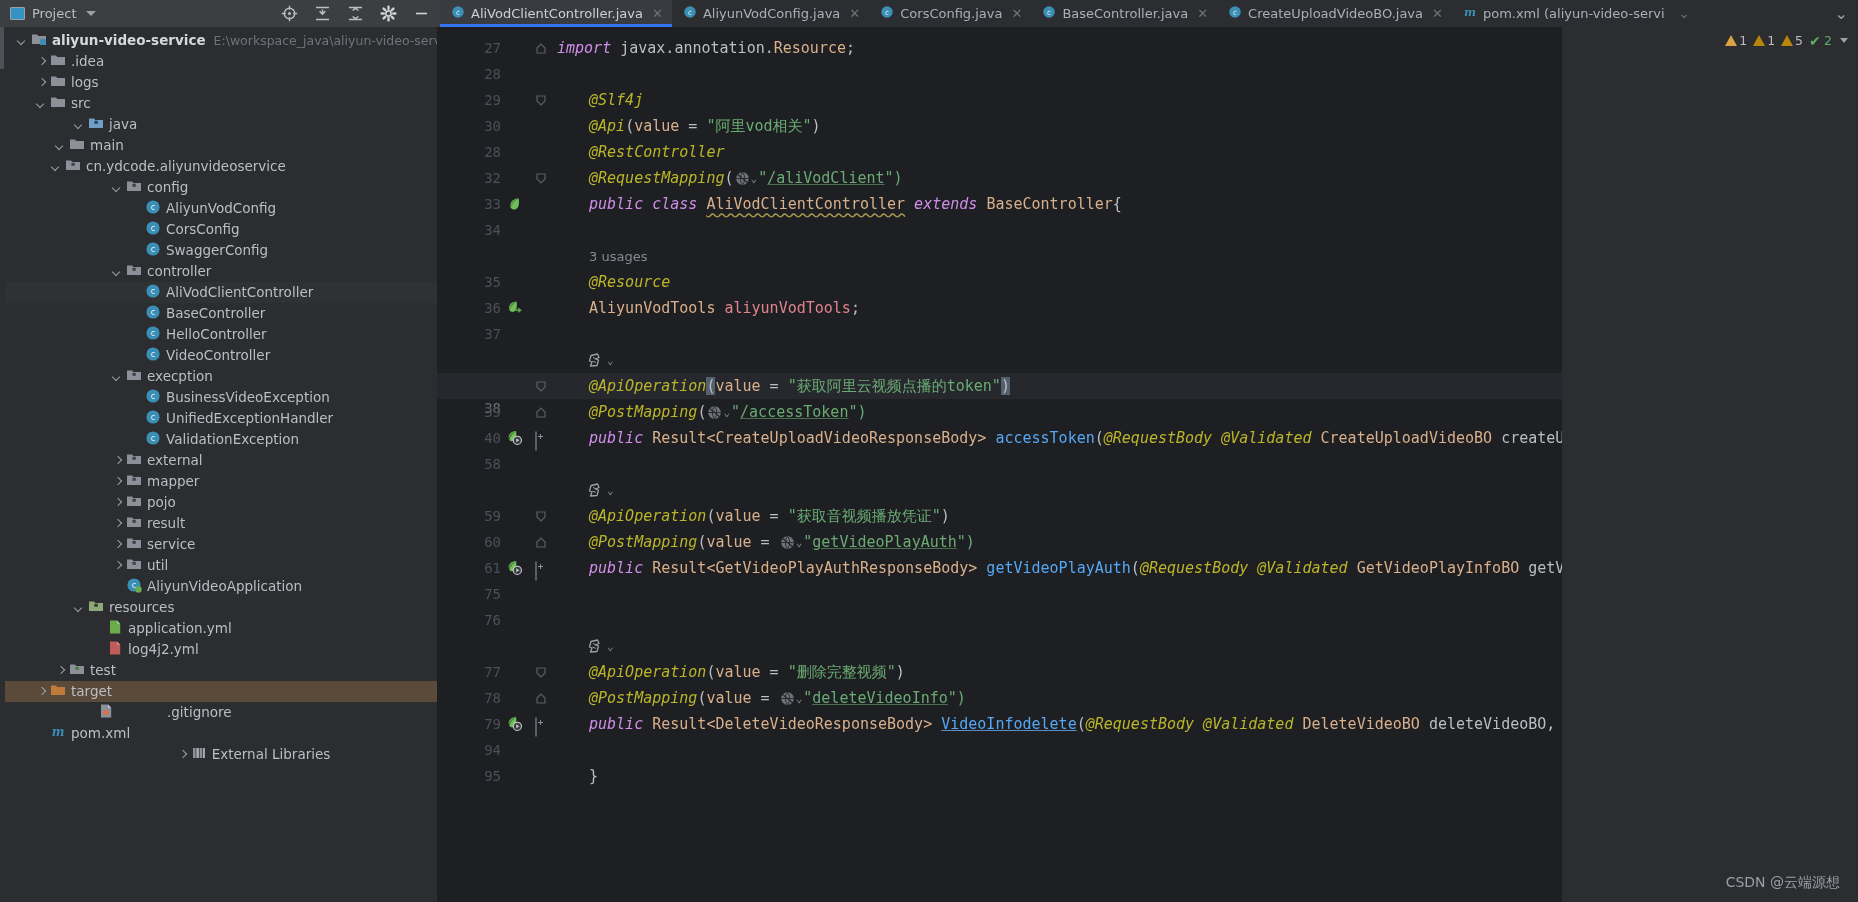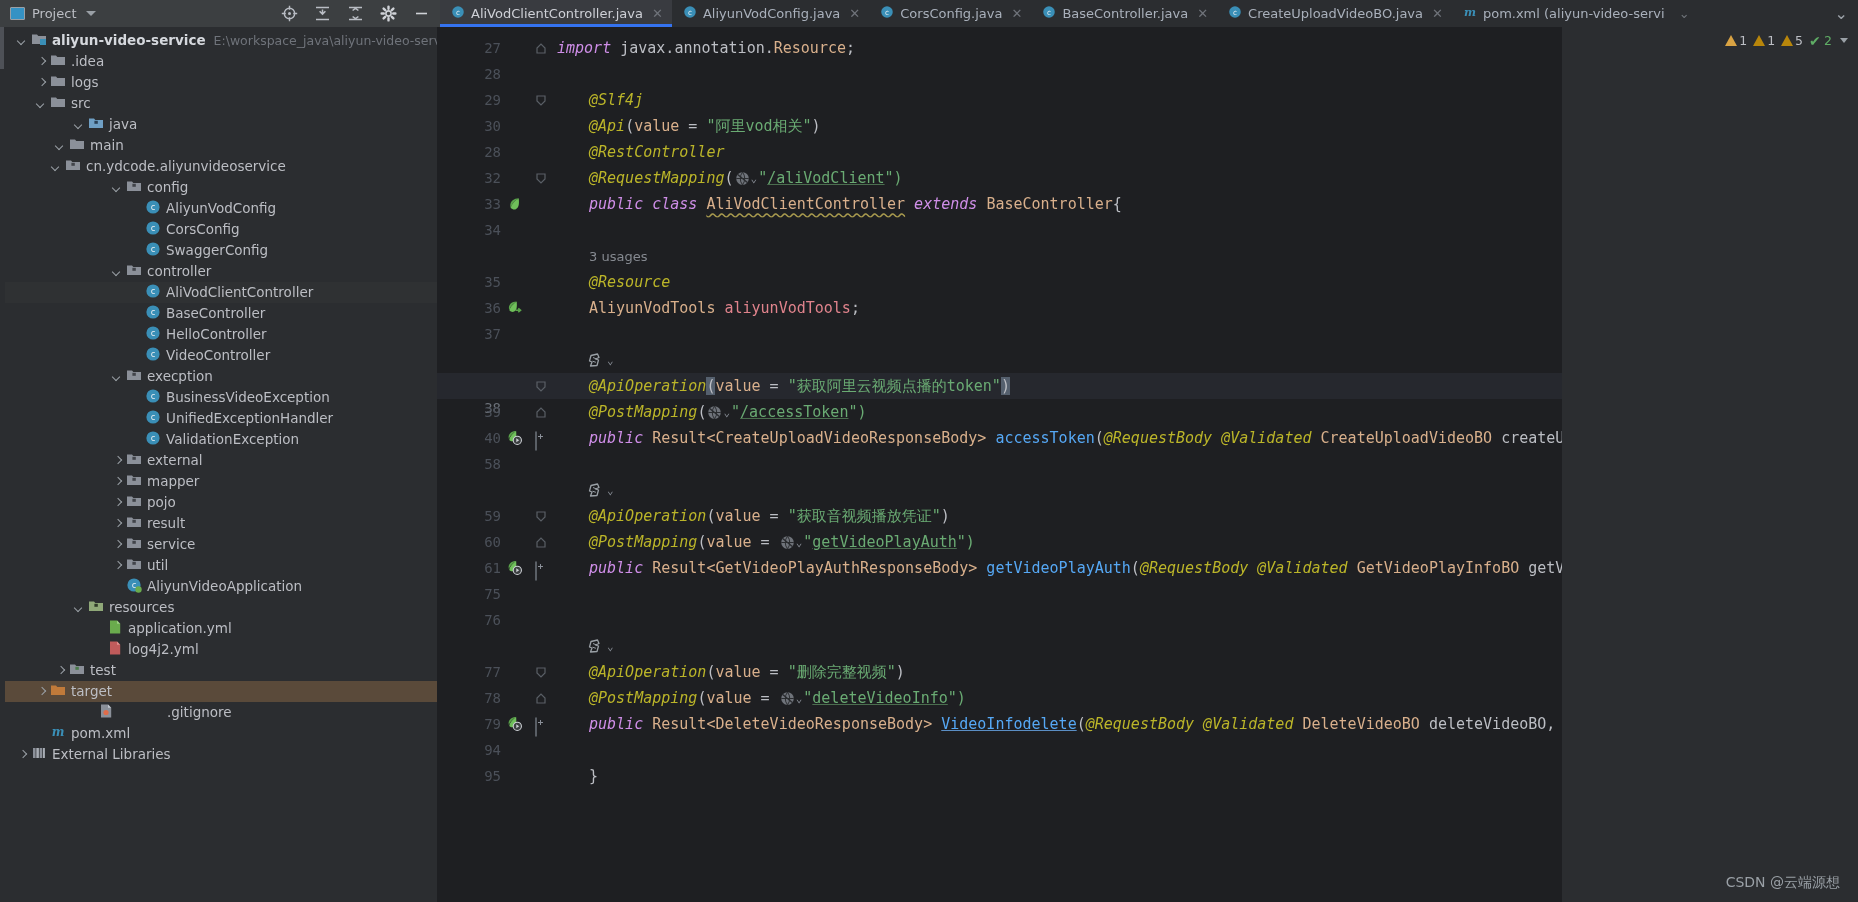--- a/index.html
+++ b/index.html
@@ -551,21 +551,21 @@
           </svg></span>
         <span class="lbl">.gitignore</span>
       </div>
       <div class="row" style="padding-left: 31px;">
         <span class="arrow "></span>
         <span><svg class="ico" viewBox="0 0 16 16">
             <text x="8" y="12" font-size="12" fill="#3a8fb7" text-anchor="middle" font-family="DejaVu Serif" font-style="italic" font-weight="bold">m</text>
           </svg></span>
         <span class="lbl">pom.xml</span>
       </div>
-      <div class="row" style="padding-left: 12px;">
+      <div class="row" style="padding-left: 12px; justify-content: center;">
         <span class="arrow closed"></span>
         <span><svg class="ico" viewBox="0 0 16 16">
             <rect x="2" y="3" width="2.6" height="10" fill="#8b9099"></rect>
             <rect x="5.3" y="3" width="2.6" height="10" fill="#a8adb5"></rect>
             <rect x="8.6" y="3" width="2.6" height="10" fill="#8b9099"></rect>
             <rect x="11.9" y="3" width="2" height="10" fill="#a8adb5"></rect>
           </svg></span>
         <span class="lbl">External Libraries</span>
       </div>
     </div>

